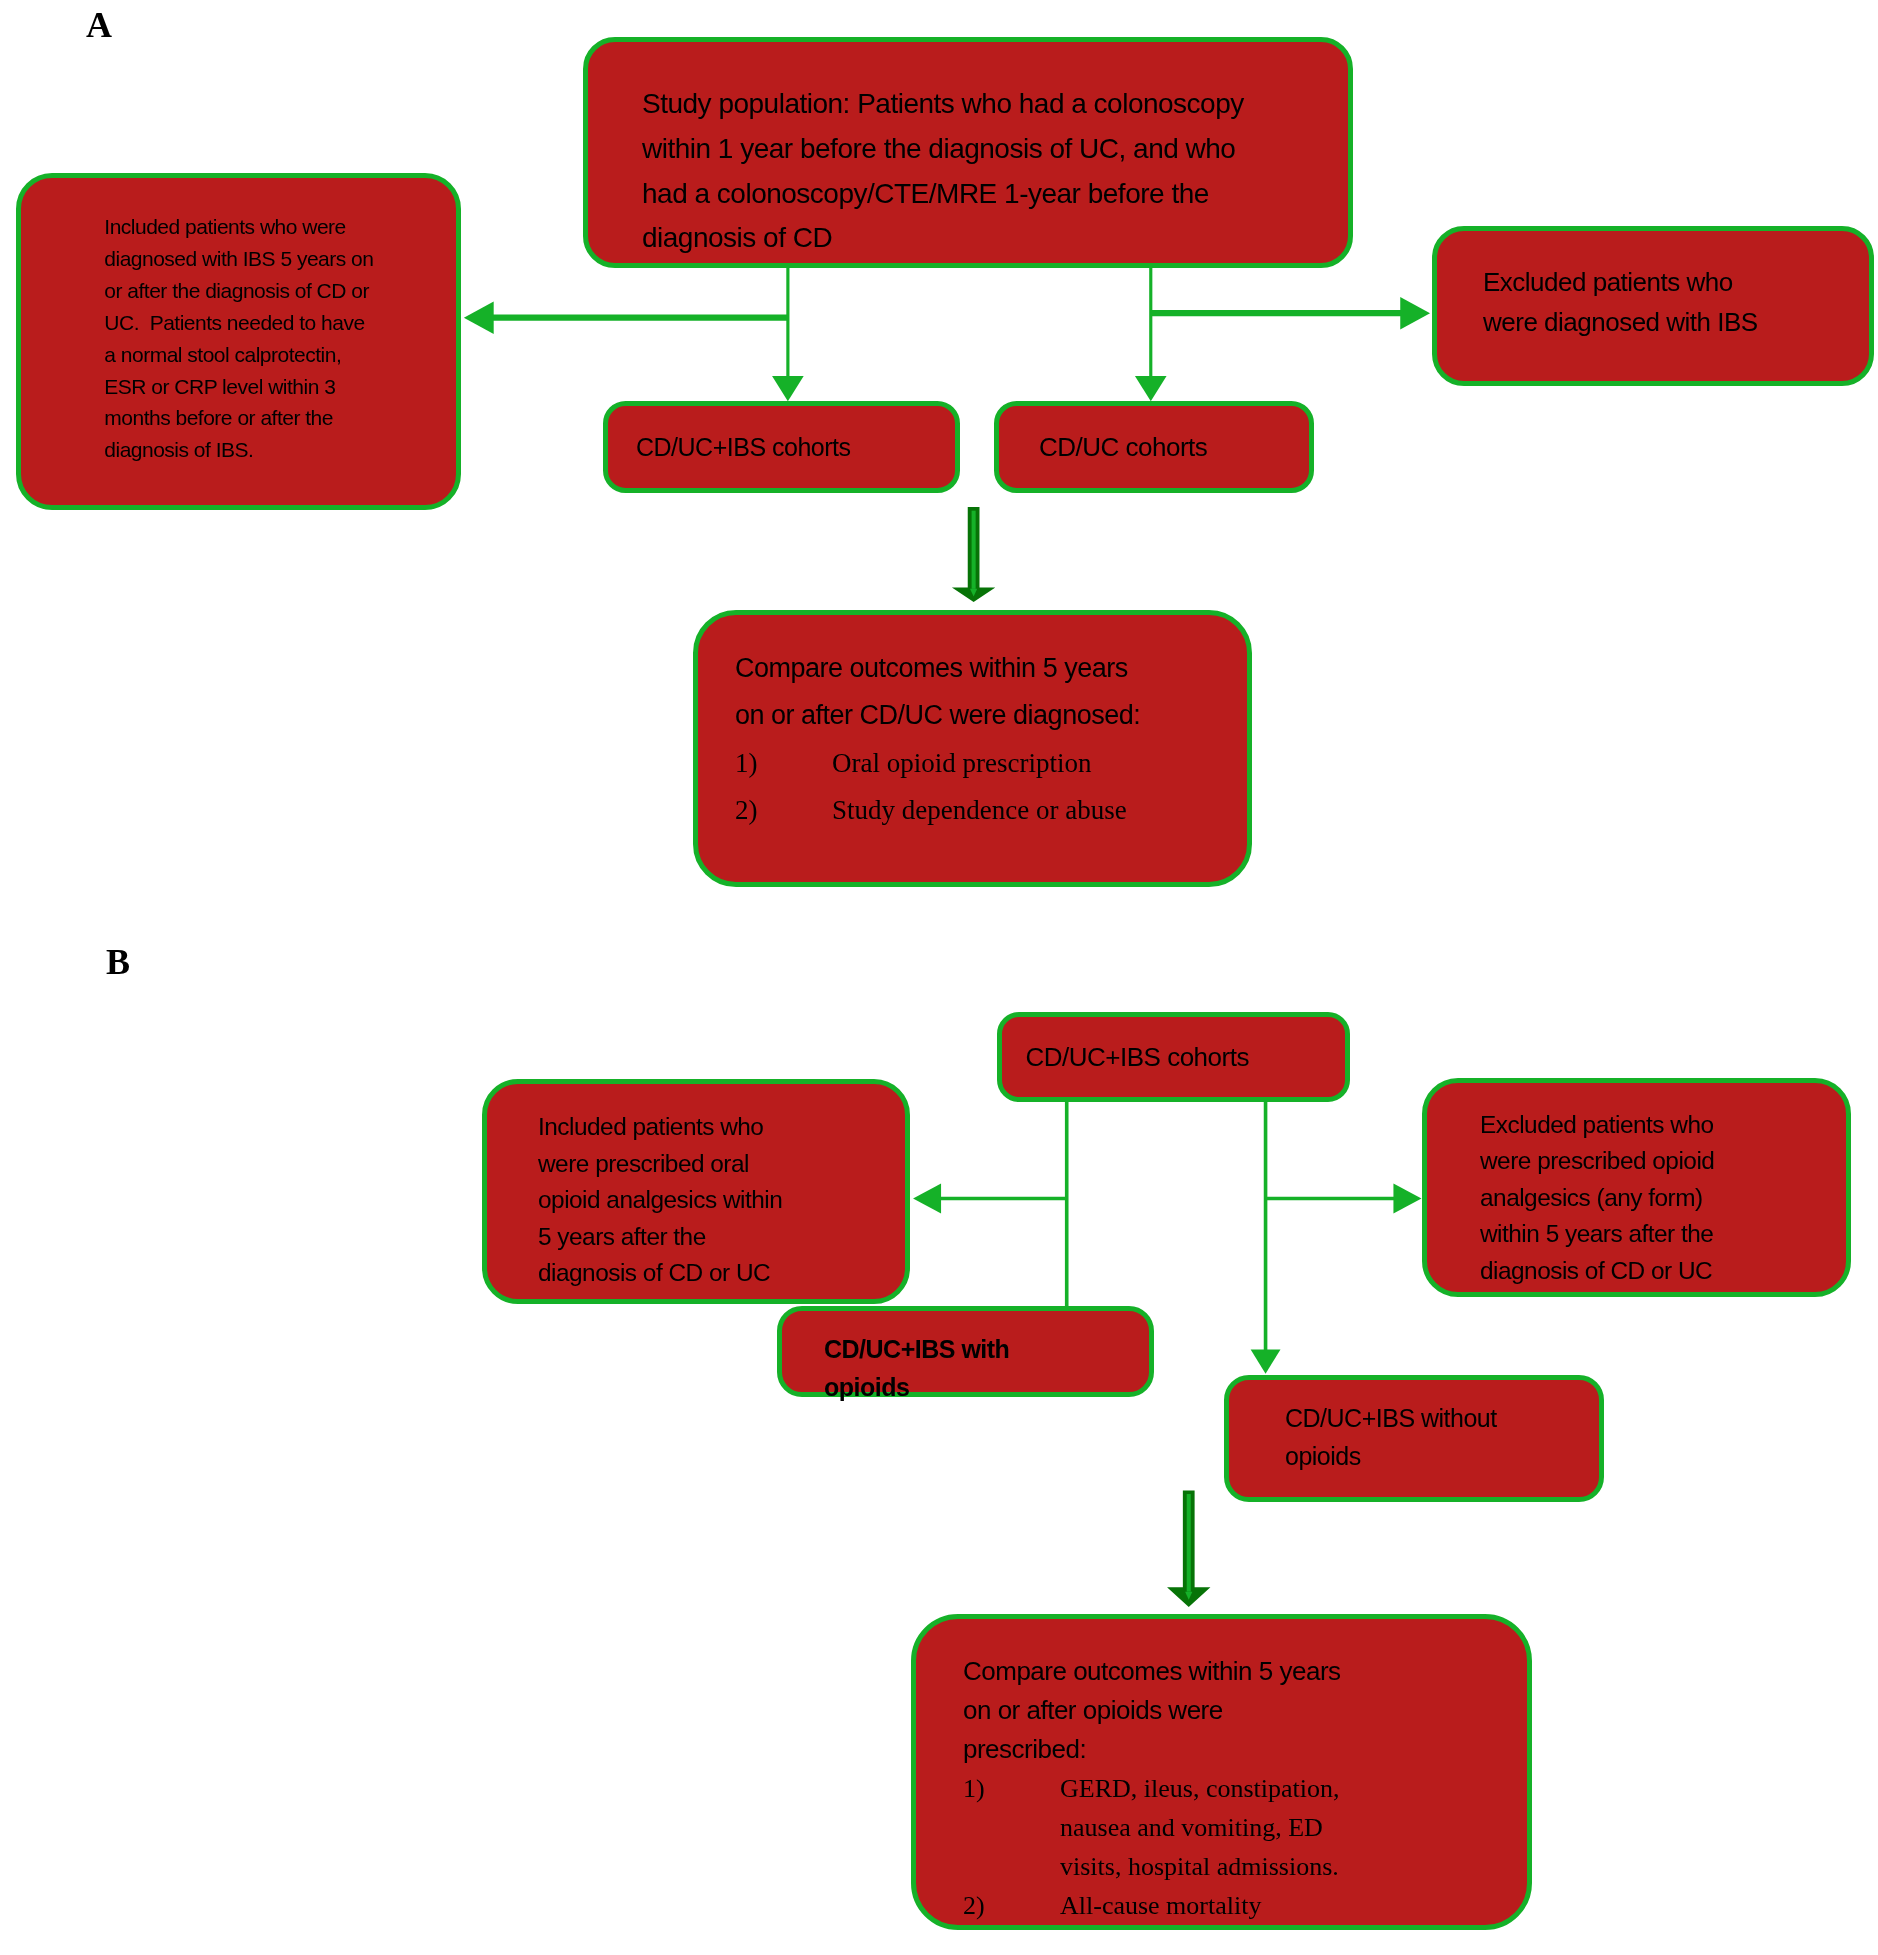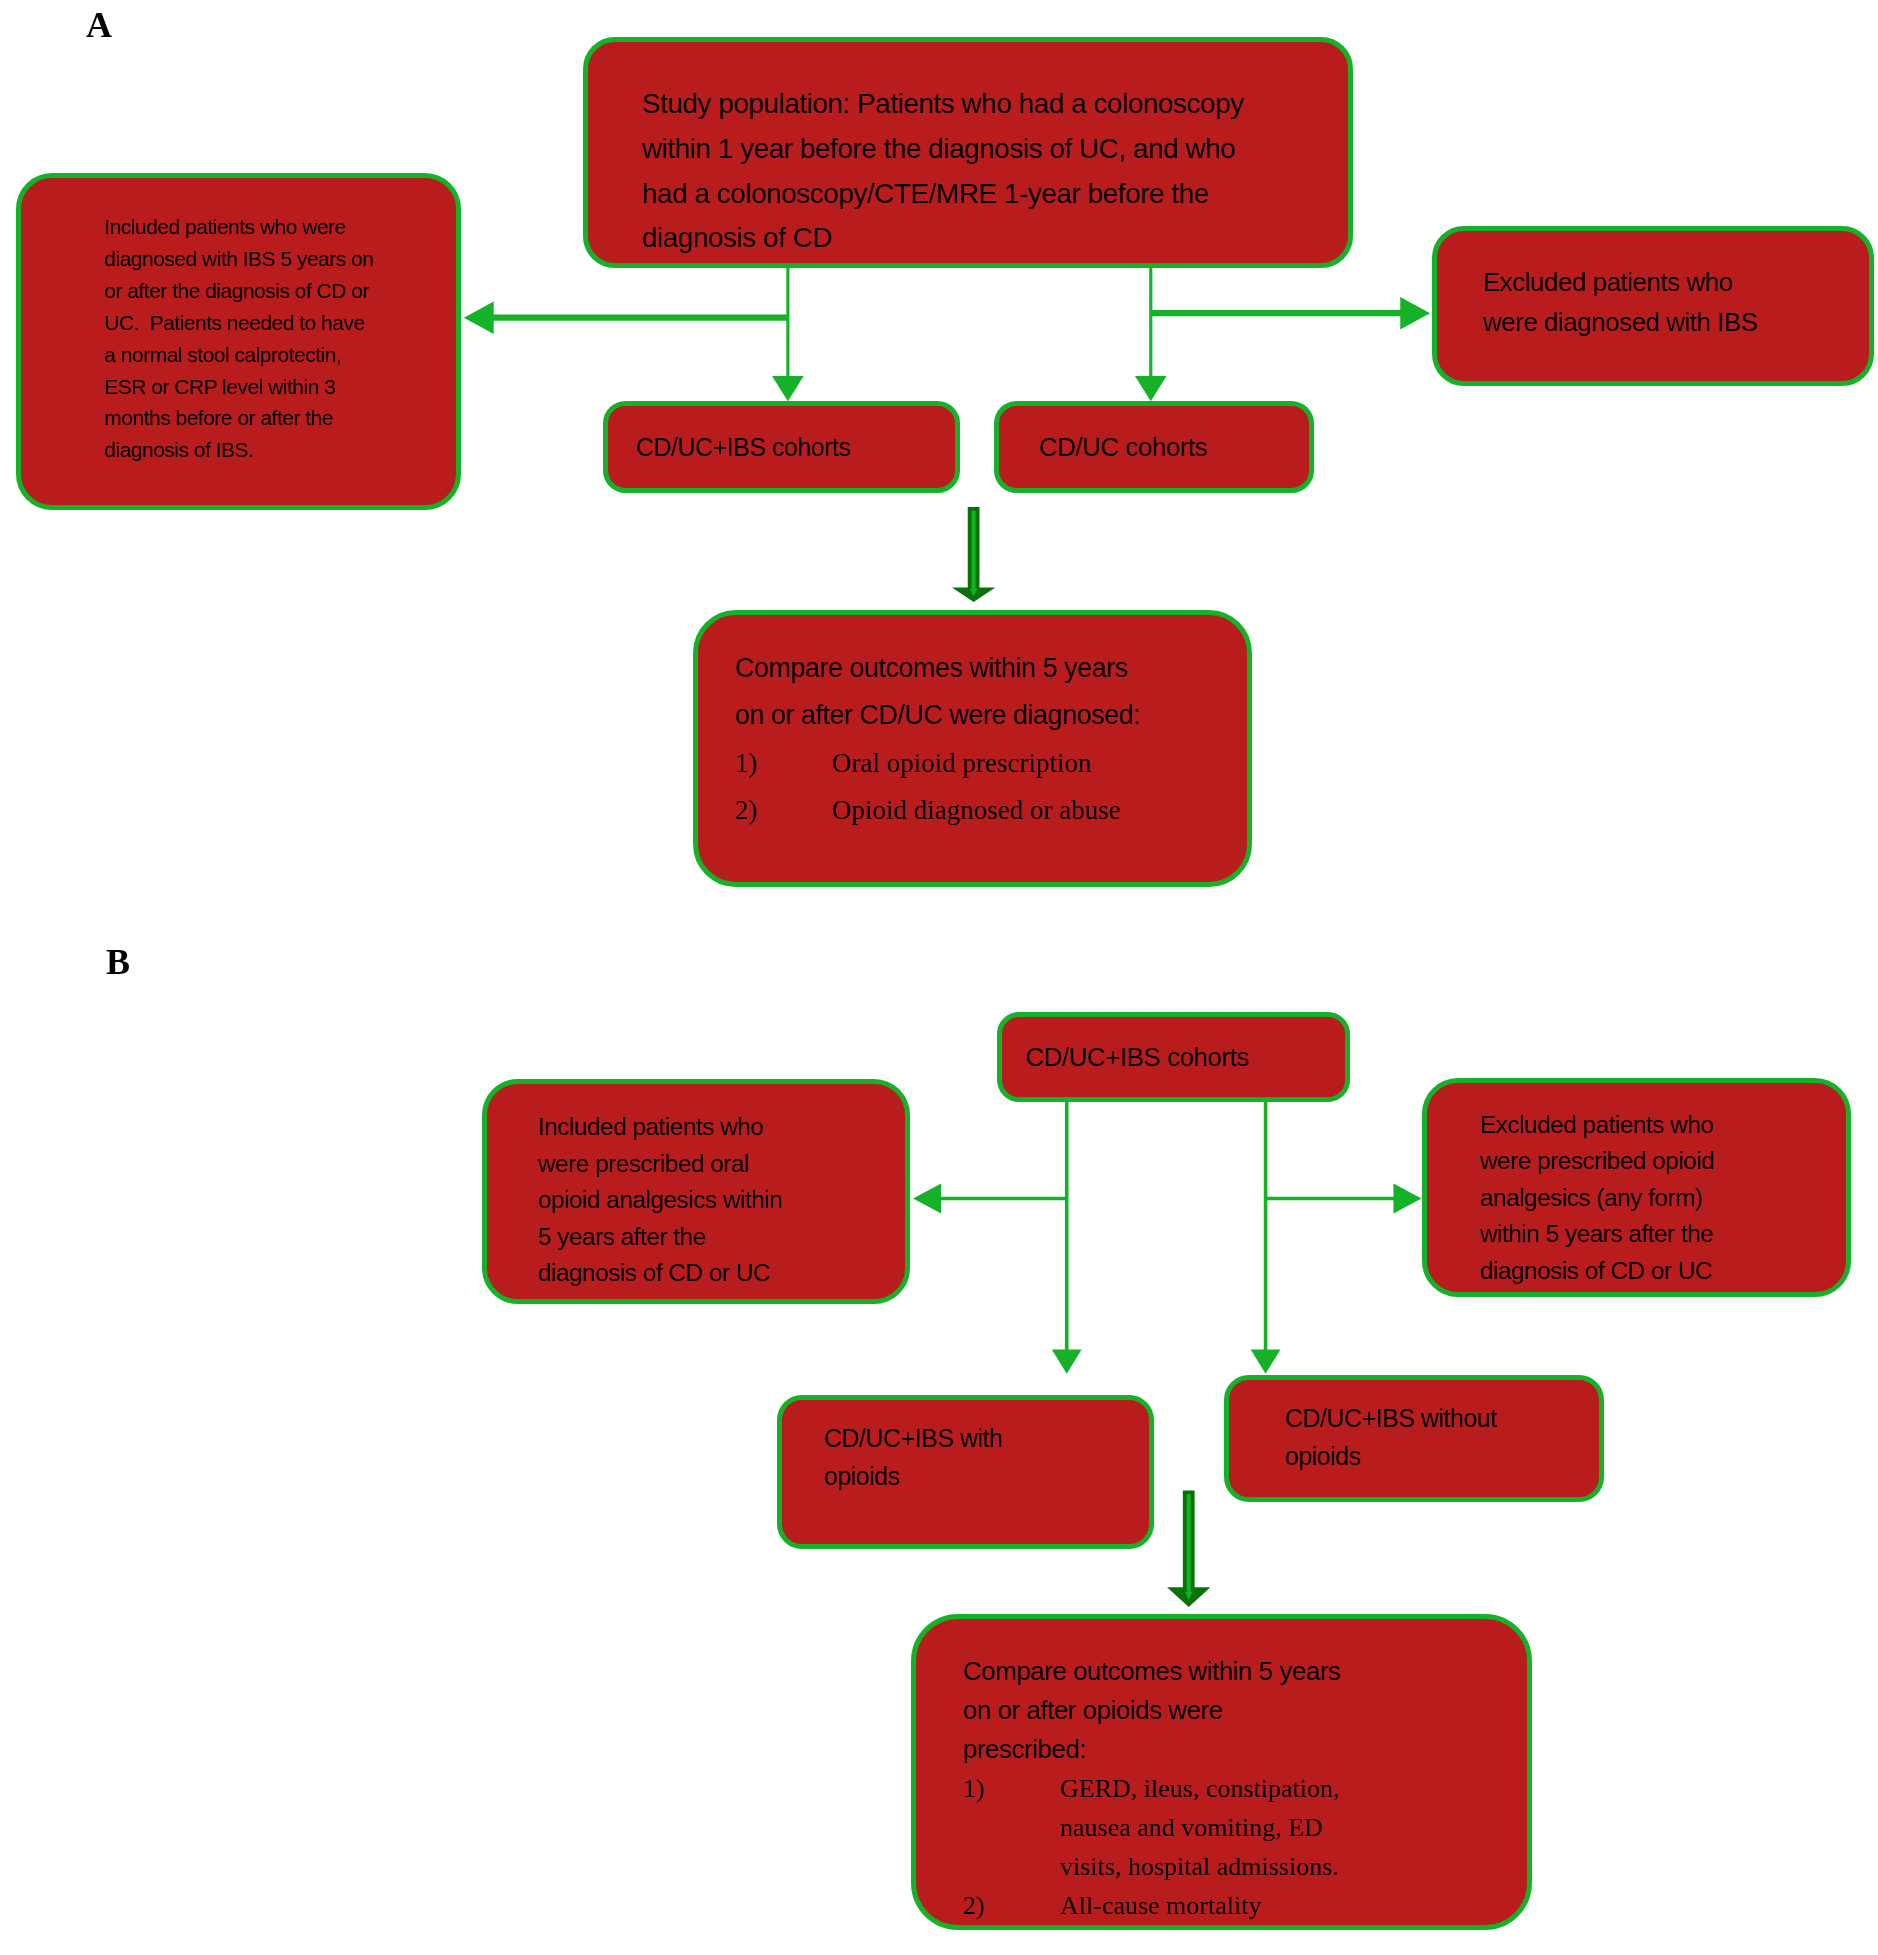--- a/index.html
+++ b/index.html
@@ -108,21 +108,21 @@
   <div class="box" style="left:693px;top:610px;width:559px;height:277px;border-radius:43px;">
     <div style="padding:30px 18px 0 37px;font-size:27px;line-height:1.75;">
       <div class="box-text">Compare outcomes within 5 years
 on or after CD/UC were diagnosed:</div>
       <div class="item-row">
         <span class="item-num">1)</span>
         <span class="item-text">Oral opioid prescription</span>
       </div>
       <div class="item-row">
         <span class="item-num">2)</span>
-        <span class="item-text">Opioid diagnosed or abuse</span>
+        <span class="item-text">Study dependence or abuse</span>
       </div>
     </div>
   </div>
 
   <div class="panel-label" style="left:106px;top:941px;">B</div>
 
   <div class="box center-v" style="left:997px;top:1012px;width:353px;height:90px;border-radius:22px;">
     <div class="box-text" style="padding-left:23.5px;font-size:26px;">CD/UC+IBS cohorts</div>
   </div>
 
@@ -135,21 +135,21 @@
   </div>
 
   <div class="box" style="left:1422px;top:1078px;width:429px;height:219px;border-radius:36px;">
     <div class="box-text" style="padding:23.5px 9px 0 53px;font-size:24.4px;line-height:1.5;">Excluded patients who
 were prescribed opioid
 analgesics (any form)
 within 5 years after the
 diagnosis of CD or UC</div>
   </div>
 
-  <div class="box" style="left:777px;top:1395px;width:377px;height:154px;border-radius:25px;">
+  <div class="box" style="left:777px;top:1306px;width:377px;height:91px;border-radius:25px;font-weight:bold;">
     <div class="box-text" style="padding:20px 9px 0 42px;font-size:25px;line-height:1.5;">CD/UC+IBS with
 opioids</div>
   </div>
 
   <div class="box" style="left:1224px;top:1375px;width:380px;height:127px;border-radius:25px;">
     <div class="box-text" style="padding:20px 9px 0 44px;font-size:25px;line-height:1.5;margin-left:12px;">CD/UC+IBS without
 opioids</div>
   </div>
 
   <div class="box" style="left:911px;top:1614px;width:621px;height:316px;border-radius:47px;">

